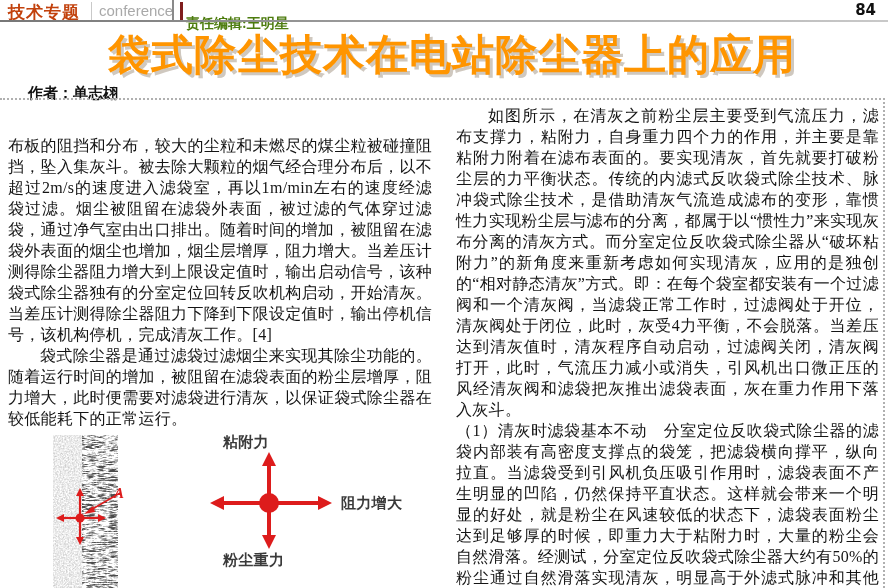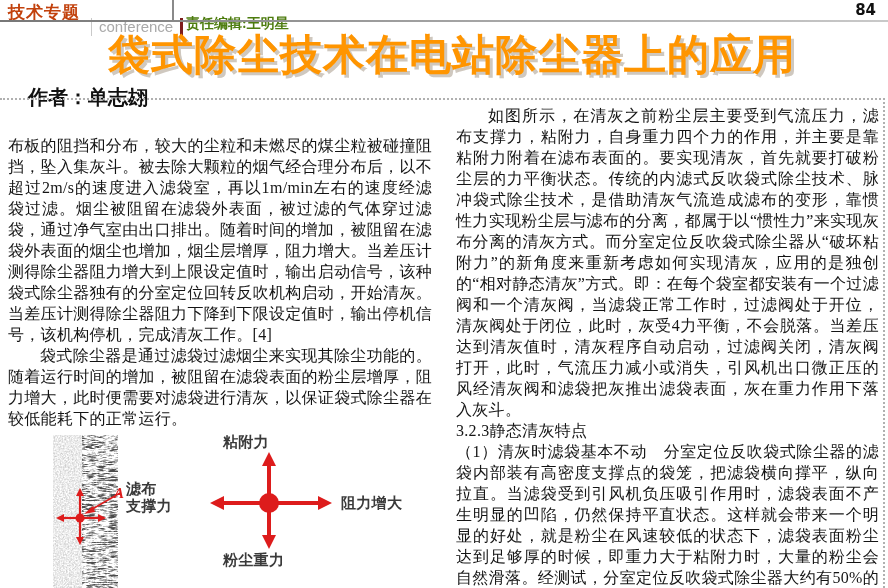--- a/index.html
+++ b/index.html
@@ -2,34 +2,34 @@
 <html><head>
 <meta charset="utf-8">
 <style>
   html,body{margin:0;padding:0;background:#fff;}
   .page{position:relative;width:888px;height:588px;background:#fff;overflow:hidden;
         font-family:"Liberation Serif",serif;color:#1a1a1a;}
   
   .hdr{position:absolute;top:0;left:0;right:0;height:22px;}
   .hdr-topic{position:absolute;left:8px;top:1px;font-family:"DejaVu Sans",sans-serif;
              font-weight:700;font-size:17px;color:#c2410c;letter-spacing:1px;}
-  .hdr-conf{position:absolute;left:91px;top:18px;font-family:"Liberation Sans",sans-serif;
+  .hdr-conf{position:absolute;left:91px;top:2px;font-family:"Liberation Sans",sans-serif;
             font-size:15px;color:#a9a9a9;padding:0 7px;border-left:1px solid #c9c9c9;
             border-right:3px solid #7f1d1d;height:18px;line-height:18px;}
   .hdr-sep{position:absolute;left:172px;top:0;width:2px;height:21px;background:#8a8a8a;}
   .hdr-editor{position:absolute;left:186px;top:3px;font-size:14px;color:#4d7c0f;font-weight:600;margin-top:12px;}
   .hdr-page{position:absolute;right:12px;top:1px;font-weight:bold;font-size:15px;color:#111;
             font-family:"DejaVu Sans",sans-serif;}
   .hdr-rule{position:absolute;top:20px;left:0;right:0;height:2px;
             background:linear-gradient(to right,#777 0%,#9a9a9a 40%,#c9c9c9 100%);}
   
   .title{position:absolute;top:27px;left:16px;right:0;text-align:center;
          font-family:"DejaVu Sans",sans-serif;font-weight:900;font-size:42px;
          color:#ff9500;letter-spacing:1px;text-shadow:3px 3px 0 #cfc8bf;white-space:nowrap;}
-  .author{position:absolute;top:84px;left:28px;font-weight:bold;font-size:20px;color:#111;}
+  .author{position:absolute;top:84px;left:28px;font-weight:bold;font-size:15px;color:#111;}
   
   .body-area{position:absolute;top:98px;left:0;right:3px;bottom:0;
              border-top:2px dotted #b0b0b0;border-right:2px dotted #b0b0b0;
              padding:5px 0 0 8px;display:flex;gap:24px;box-sizing:border-box;}
   .col{font-size:16px;line-height:21px;letter-spacing:0.3px;text-align:justify;
        color:#141414;}
   .col-left{width:424px;flex:none;margin-top:30px;}
   .col-right{flex:1;padding-right:4px;}
   .col p{margin:0;}
   .indent{text-indent:2em;}
@@ -108,33 +108,28 @@
             <line x1="261" y1="70" x2="261" y2="104"></line>
             <polygon points="261,116 254,102 268,102" stroke="none"></polygon>
             <line x1="261" y1="70" x2="214" y2="70"></line>
             <polygon points="202,70 216,63 216,77" stroke="none"></polygon>
             <line x1="261" y1="70" x2="312" y2="70"></line>
             <polygon points="324,70 310,63 310,77" stroke="none"></polygon>
             <circle cx="261" cy="70" r="10" stroke="none"></circle>
           </g>
         </svg>
         <div class="flabel ctr" style="left:215px;top:1px;width:92px;">粘附力</div>
-        <div class="flabel ctr" style="left:118px;top:48px;width:84px;">
-          <div>滤布</div>
-          <div>支撑力</div>
-        </div>
         <div class="flabel" style="left:333px;top:62px;">阻力增大</div>
         <div class="flabel ctr" style="left:215px;top:119px;width:92px;">粉尘重力</div>
         <div class="fig-a">A</div>
         <div class="fig-zoom">A 放大</div>
 
       </div>
     </div>
 
     <div class="col col-right">
       <p class="indent">如图所示，在清灰之前粉尘层主要受到气流压力，滤布支撑力，粘附力，自身重力四个力的作用，并主要是靠粘附力附着在滤布表面的。要实现清灰，首先就要打破粉尘层的力平衡状态。传统的内滤式反吹袋式除尘技术、脉冲袋式除尘技术，是借助清灰气流造成滤布的变形，靠惯性力实现粉尘层与滤布的分离，都属于以“惯性力”来实现灰布分离的清灰方式。而分室定位反吹袋式除尘器从“破坏粘附力”的新角度来重新考虑如何实现清灰，应用的是独创的“相对静态清灰”方式。即：在每个袋室都安装有一个过滤阀和一个清灰阀，当滤袋正常工作时，过滤阀处于开位，清灰阀处于闭位，此时，灰受4力平衡，不会脱落。当差压达到清灰值时，清灰程序自动启动，过滤阀关闭，清灰阀打开，此时，气流压力减小或消失，引风机出口微正压的风经清灰阀和滤袋把灰推出滤袋表面，灰在重力作用下落入灰斗。</p>
-      <p>3.2.3静态清灰特点</p>
       <p>（1）清灰时滤袋基本不动　分室定位反吹袋式除尘器的滤袋内部装有高密度支撑点的袋笼，把滤袋横向撑平，纵向拉直。当滤袋受到引风机负压吸引作用时，滤袋表面不产生明显的凹陷，仍然保持平直状态。这样就会带来一个明显的好处，就是粉尘在风速较低的状态下，滤袋表面粉尘达到足够厚的时候，即重力大于粘附力时，大量的粉尘会自然滑落。经测试，分室定位反吹袋式除尘器大约有50%的粉尘通过自然滑落实现清灰，明显高于外滤式脉冲和其他袋式除尘技术的粉尘自然滑落比例。</p>
 
     </div>
 
   </div>
 </div>
 
 </body></html>

